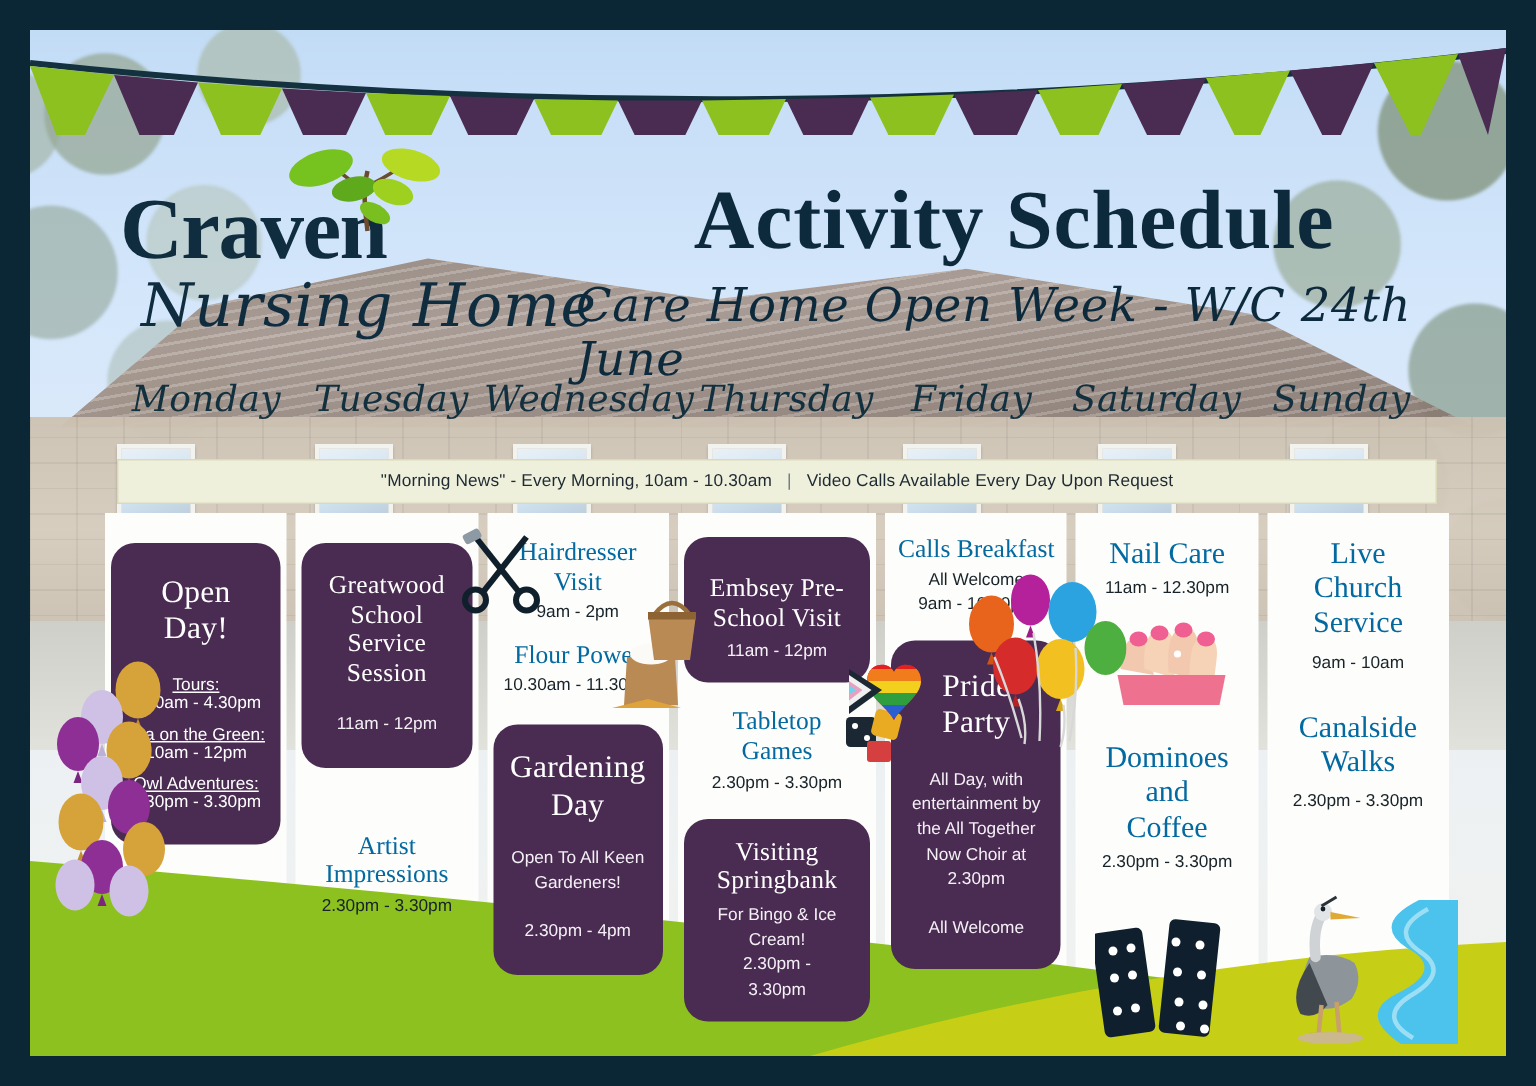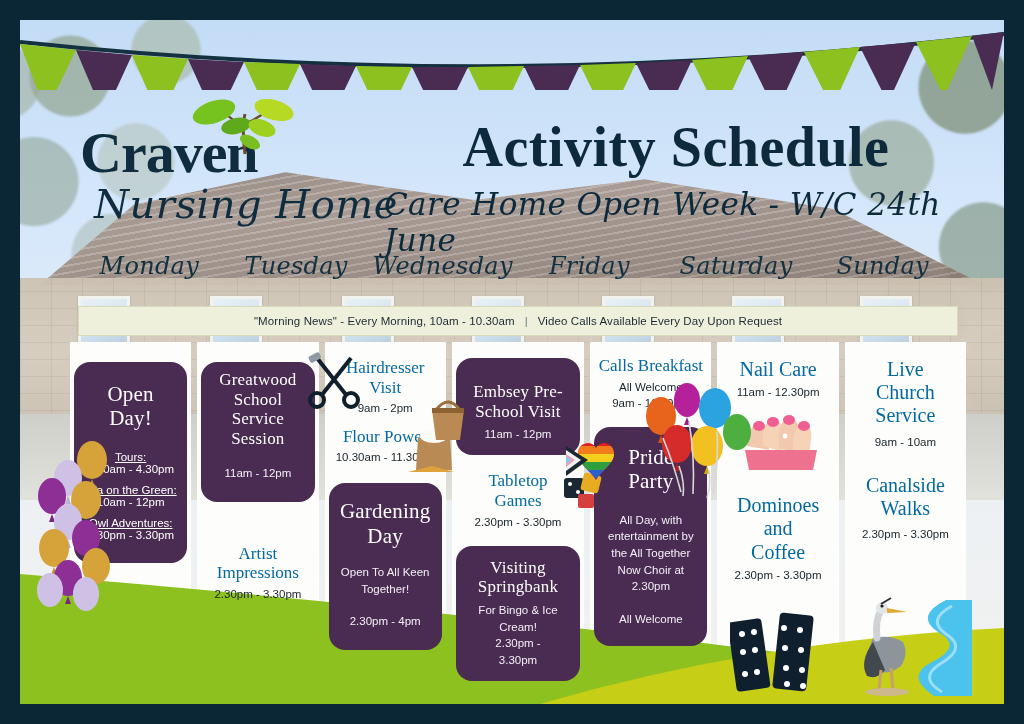--- a/index.html
+++ b/index.html
@@ -251,20 +251,21 @@
     <div class="logo-sub">Nursing Home</div>
   </div>
 
   <div class="head-title">Activity Schedule</div>
   <div class="head-sub">Care Home Open Week - W/C 24th June</div>
 
   <div class="days">
     <div class="day-h">Monday</div>
     <div class="day-h">Tuesday</div>
     <div class="day-h">Wednesday</div>
+    <div class="day-h">Thursday</div>
     <div class="day-h">Friday</div>
     <div class="day-h">Saturday</div>
     <div class="day-h">Sunday</div>
   </div>
 
   <div class="notice">
     <span>"Morning News" - Every Morning, 10am - 10.30am</span>
     <span class="sep">|</span>
     <span>Video Calls Available Every Day Upon Request</span>
   </div>
@@ -303,21 +304,21 @@
         <span class="u" style="margin-top:20px">Tours:</span>
         <span class="tm">9.30am - 4.30pm</span>
         <span class="u">Tea on the Green:</span>
         <span class="tm">10am - 12pm</span>
         <span class="u">Owl Adventures:</span>
         <span class="tm">2.30pm - 3.30pm</span>
       </div>
     </div>
 
     <div class="col">
-      <div class="card" style="margin-top:14px;padding:8px 7px 20px;">
+      <div class="card" style="margin-top:14px;padding:18px 7px 20px;">
         <div class="t sm">Greatwood</div>
         <div class="t sm">School</div>
         <div class="t sm">Service</div>
         <div class="t sm">Session</div>
         <div class="d" style="margin-top:16px">11am - 12pm</div>
       </div>
       <div class="plain" style="margin-top:42px">
         <div class="t sm">Artist</div>
         <div class="t sm">Impressions</div>
         <div class="d">2.30pm - 3.30pm</div>
@@ -346,21 +347,21 @@
         <div class="d">9am - 2pm</div>
       </div>
       <div class="plain" style="margin-top:10px">
         <div class="t sm">Flour Power</div>
         <div class="d">10.30am - 11.30am</div>
       </div>
       <div class="card" style="margin-top:18px;padding:16px 7px 20px;">
         <div class="t">Gardening</div>
         <div class="t">Day</div>
         <div class="d" style="margin-top:16px">Open To All Keen</div>
-        <div class="d" style="margin-top:0">Together!</div>
+        <div class="d" style="margin-top:0">Gardeners!</div>
         <div class="d" style="margin-top:16px">2.30pm - 4pm</div>
       </div>
     </div>
 
     <div class="col">
       <svg class="art basket" viewBox="0 0 44 52">
         <path d="M6 18 L38 18 L34 48 L10 48 Z" fill="#b98a54"></path>
         <path d="M10 18 Q22 2 34 18" fill="none" stroke="#9a6f3e" stroke-width="3"></path>
         <rect x="6" y="16" width="32" height="5" fill="#8d6334"></rect>
       </svg>

